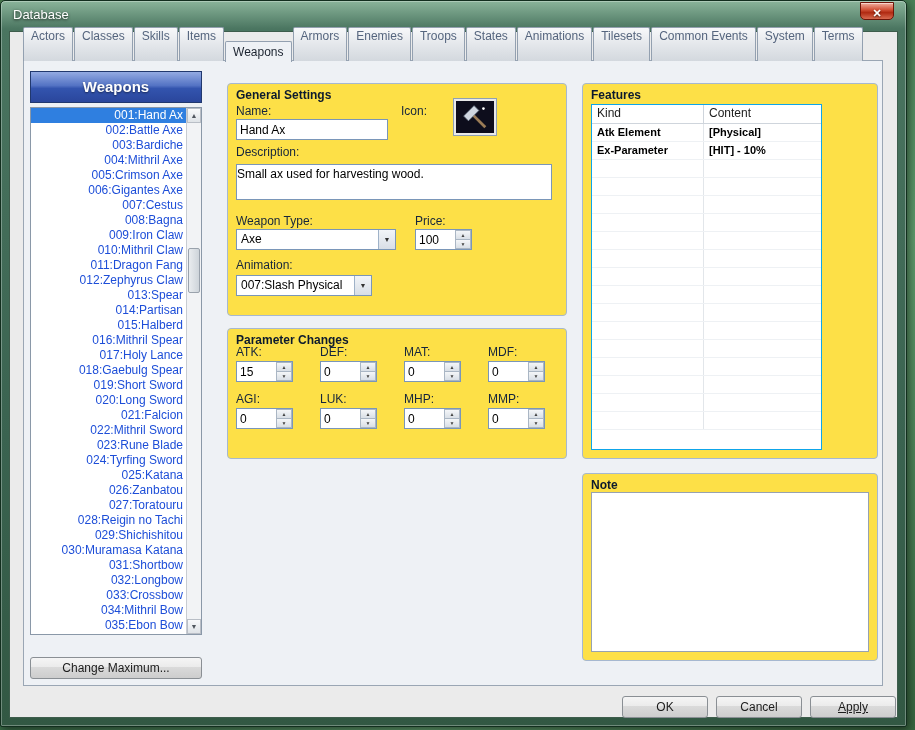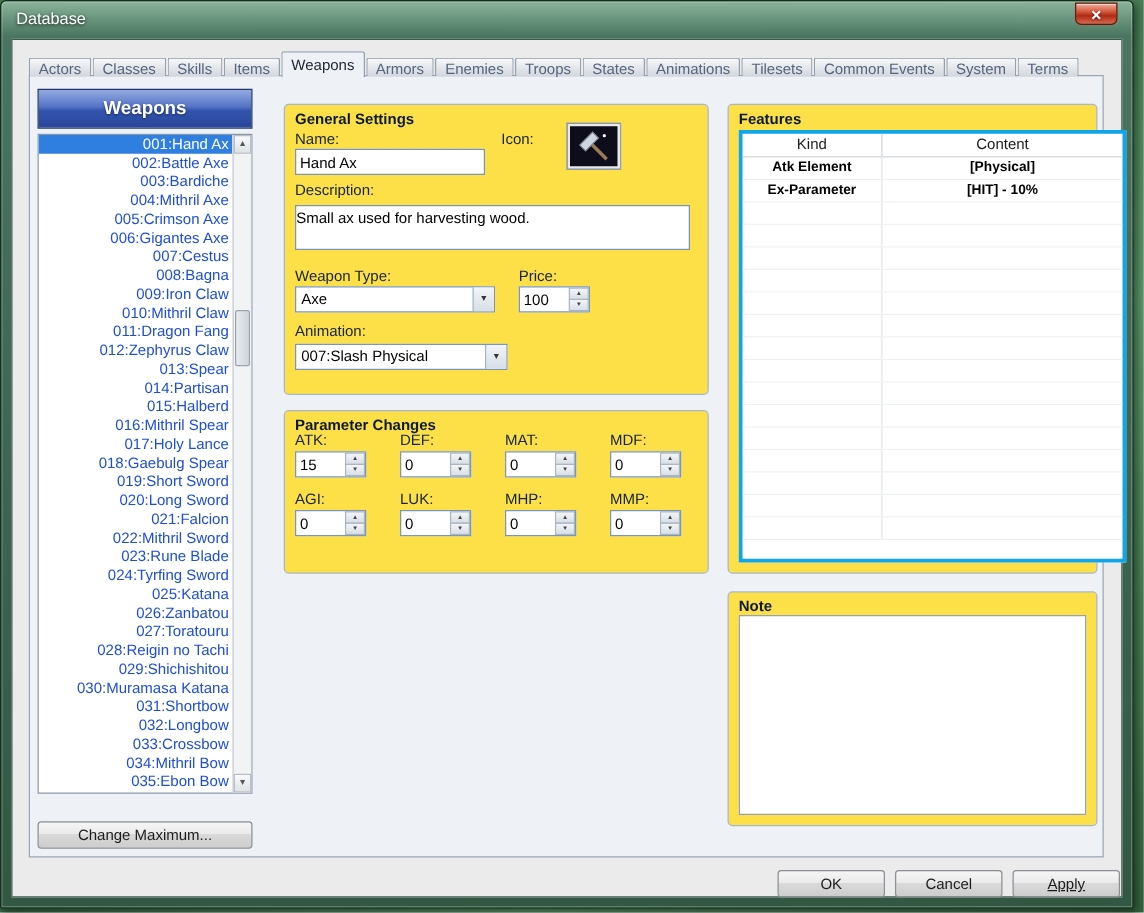--- a/index.html
+++ b/index.html
@@ -15,21 +15,21 @@
   .title-text { position:absolute; left:12px; top:6px; color:#fff; font-size:13px; text-shadow:0 1px 3px rgba(0,0,0,.8); }
   .close-btn { position:absolute; right:12px; top:1px; width:34px; height:18px;
     background:linear-gradient(180deg,#f0b0a0 0%,#d4563c 40%,#b02a12 60%,#d86a50 100%);
     border:1px solid #6e1408; border-radius:0 0 5px 5px; text-align:center;
     box-shadow:inset 0 1px 0 rgba(255,255,255,.5); cursor:default; }
   .close-btn span { color:#fff; font-size:11px; font-weight:bold; line-height:16px; text-shadow:0 1px 2px rgba(0,0,0,.6); }
 
   .client { position:absolute; left:8px; top:30px; right:8px; bottom:8px; background:#ebebeb; border:1px solid #3e5d4c; }
 
   .tab-bar { position:absolute; left:13px; top:9px; height:20px; display:flex; align-items:flex-end; z-index:5; }
-  .tab { padding:0 7px; height:15px; line-height:16px; font-size:12px; color:#55657e; white-space:nowrap;
+  .tab { padding:0 7px; height:34px; line-height:16px; font-size:12px; color:#55657e; white-space:nowrap;
     background:linear-gradient(180deg,#f7f8fa,#e4e7eb 50%,#d3d8de); border:1px solid #93a0b0; border-bottom:none;
     border-radius:2px 2px 0 0; margin-right:1px; cursor:default; }
   .tab.selected { height:21px; line-height:20px; background:#eef1f5; color:#1c2430; position:relative; z-index:6; margin-bottom:-1px; }
 
   .pane { position:absolute; left:13px; right:14px; top:28px; bottom:31px; background:#eef1f5; border:1px solid #9aa6b4; }
 
   
   .wp-header { position:absolute; left:6px; top:10px; width:172px; height:32px;
     background:linear-gradient(180deg,#93aae2 0%,#5473c4 45%,#3354ae 55%,#2a469c 100%);
     border:1px solid #21386e; color:#fff; font-size:15px; font-weight:bold; text-align:center; line-height:30px;
@@ -78,21 +78,21 @@
   .spin-btns { position:absolute; right:0; top:0; width:16px; height:19px; }
   .spin-up,.spin-down { position:absolute; left:0; right:0; height:10px; font-size:5px; line-height:9px;
     text-align:center; color:#444; background:linear-gradient(180deg,#f4f6f8,#d9dfe6); border:1px solid #aab6c4; cursor:default; }
   .spin-up { top:0; } .spin-down { bottom:0; }
 
   .param-grid { position:absolute; left:8px; top:16px; display:grid; grid-template-columns:repeat(4,84px); grid-row-gap:10px; }
   .param-cell { position:relative; }
   .lbl2 { font-size:12px; color:#15253c; height:14px; }
   .param-cell .spin { position:relative; margin-top:2px; display:block; }
 
-  .ftable { position:absolute; left:8px; top:20px; width:310px; height:346px; background:#fff; border:3px solid #0ea5e9; overflow:hidden;text-align:center; }
+  .ftable { position:absolute; left:8px; top:20px; width:231px; height:346px; background:#fff; border:1px solid #0ea5e9; overflow:hidden; }
   .ft-head { display:flex; height:19px; border-bottom:1px solid #cfd5dc; font-size:12px; color:#1c1c1c; }
   .ft-col { padding:1px 5px; white-space:nowrap; }
   .ft-col.kind { width:112px; border-right:1px solid #cfd5dc; }
   .ft-col.content { flex:1; }
   .ft-row { display:flex; height:18px; font-size:11px; line-height:17px; border-bottom:1px solid #eef1f4; cursor:default;font-weight:bold; }
   .ft-cell { padding:0 5px; white-space:nowrap; overflow:hidden; }
   .ft-cell.kind { width:112px; border-right:1px solid #e2e6ea; }
   .ft-cell.content { flex:1; }
 
   .note-area { position:absolute; left:8px; top:18px; width:278px; height:160px; border:1px solid #97a2b0; background:#fff;
@@ -210,21 +210,21 @@
           <div class="lbl" style="left:187px;top:130px">Price:</div>
           <div class="spin" style="left:187px;top:145px">
             <input class="spin-input" value="100" style="">
             <div class="spin-btns">
               <div class="spin-up">▲</div>
               <div class="spin-down">▼</div>
             </div>
           </div>
 
           <div class="lbl" style="left:8px;top:174px">Animation:</div>
-          <div class="combo" style="left:8px;top:191px;width:170px">
+          <div class="combo" style="left:8px;top:191px;width:136px">
             <span class="combo-text">007:Slash Physical</span>
             <span class="combo-arrow">▼</span>
           </div>
         </div>
 
         <div class="group pc">
           <div class="group-title">Parameter Changes</div>
           <div class="param-grid">
               <div class="param-cell">
                 <div class="lbl2">ATK:</div>

